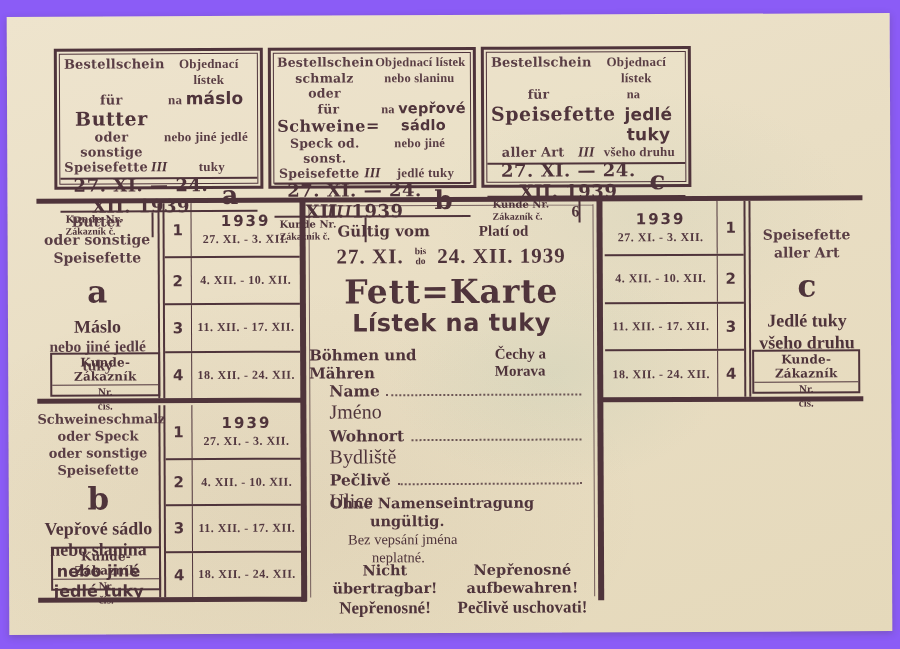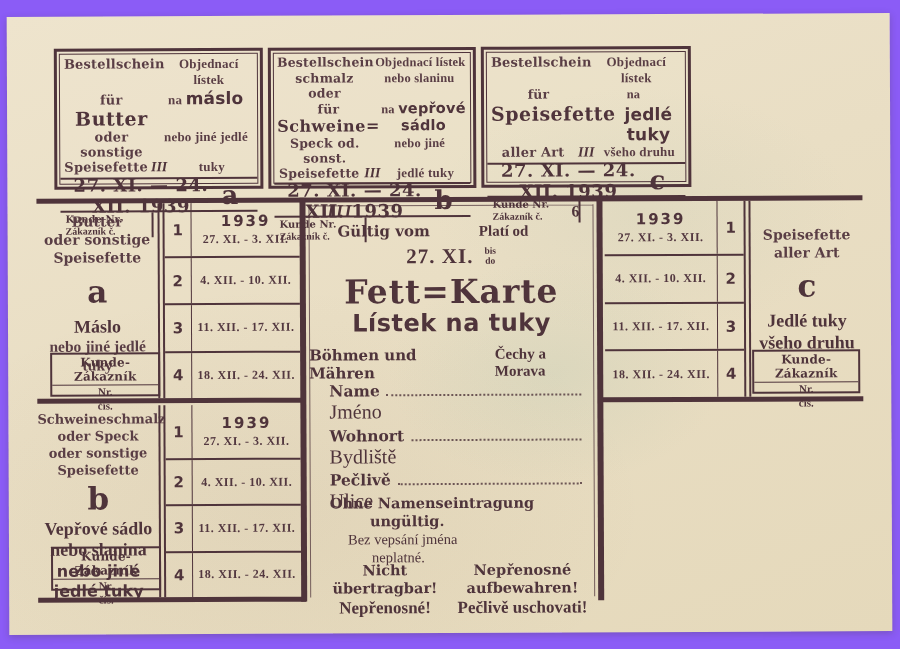--- a/index.html
+++ b/index.html
@@ -351,20 +351,21 @@
     <div class="series">III</div>
     <div class="pagenum">6</div>
     <div class="valid-de">Gültig vom</div>
     <div class="valid-cs">Platí od</div>
     <div class="vdates">
       <span>27. XI.</span>
       <span class="bisdo">
         <span>bis</span>
         <span>do</span>
       </span>
+      <span>24. XII. 1939</span>
     </div>
     <div class="title-de">Fett=Karte</div>
     <div class="title-cs">Lístek na tuky</div>
     <div class="region">
       <span class="rg-de">Böhmen und Mähren</span>
       <span style="font-weight:700">Čechy a Morava</span>
     </div>
 
     <div class="field" style="top:181px;">
       <div class="f-top">

